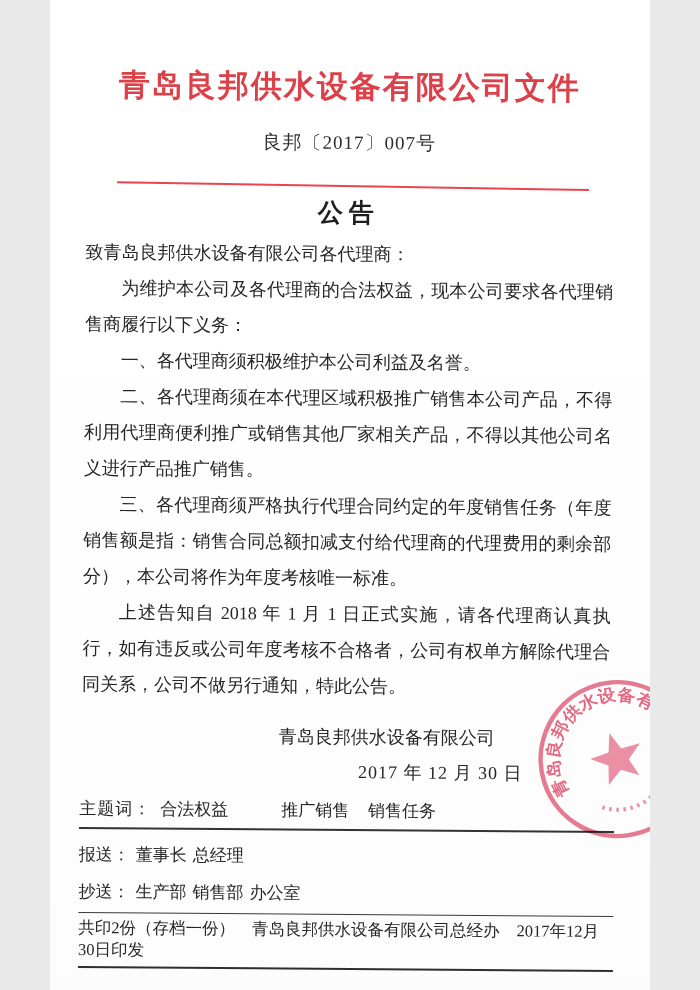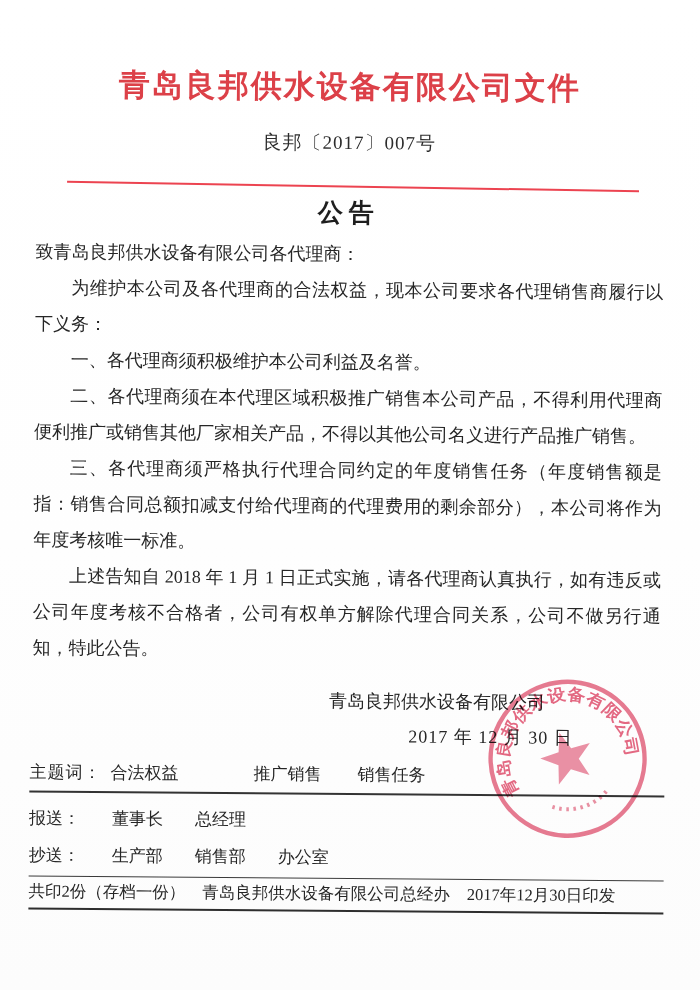--- a/index.html
+++ b/index.html
@@ -1,18 +1,18 @@
 <!DOCTYPE html>
 <html><head>
 <meta charset="utf-8">
 <style>
   html,body{margin:0;padding:0;background:#e9e9e9;}
   .page{
     position:relative;
-    width:700px;height:990px;
+    width:600px;height:990px;
     margin:0 auto;
     background:linear-gradient(180deg,#ffffff 0%,#fefefe 55%,#fcfcfc 100%);
     overflow:hidden;
     font-family:"Liberation Serif","DejaVu Serif",serif;
     color:#282828;
   }
   .doc{
     position:relative;
     width:100%;height:100%;
     transform:rotate(0.45deg);
@@ -62,25 +62,25 @@
   .body p{margin:0;text-indent:2em;}
   .body p.no-indent{text-indent:0;}
   .sig{margin-top:22px;font-size:18px;color:#262626;}
   .sig-company{text-align:right;padding-right:150px;line-height:22px;}
   .sig-date{margin-top:13px;text-align:right;padding-right:122px;line-height:22px;letter-spacing:1px;}
   .footer{margin:17px 30px 0 35px;font-size:17px;color:#262626;}
   .row{line-height:22px;}
   .keywords{padding-bottom:7px;border-bottom:2px solid #333;}
   .kw-label{letter-spacing:1px;}
   .kw1{margin-left:9px;}
-  .kw2{margin-left:75px;}
-  .kw3{margin-left:36px;}
+  .kw2{margin-left:53px;}
+  .kw3{margin-left:19px;}
   .report{margin-top:15px;}
   .copy{margin-top:15px;}
-  .gap1{margin-left:32px;}
+  .gap1{margin-left:6px;}
   .print-row{
     margin-top:9px;
     border-top:1.5px solid #3a3a3a;
     border-bottom:2.5px solid #2e2e2e;
     padding:4px 0 5px 0;
     font-size:16.5px;
   }
   .seg{margin-left:17px;}
   .seal{
     position:absolute;

